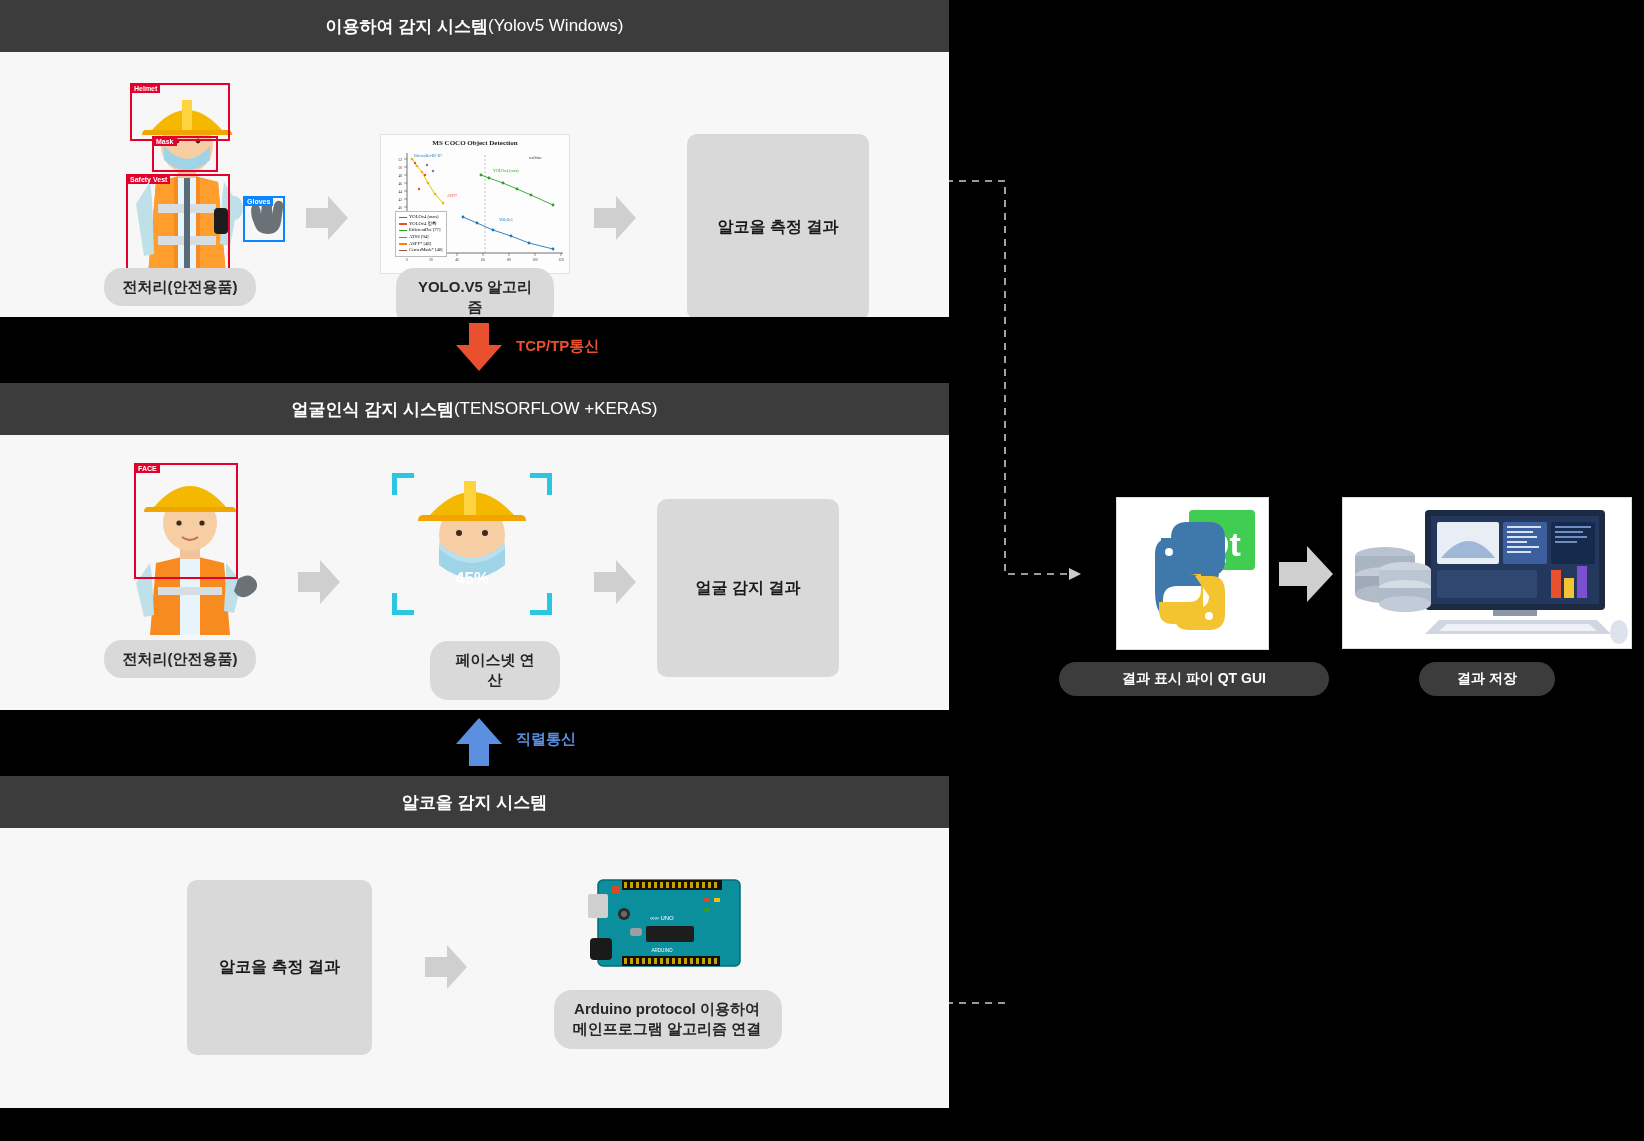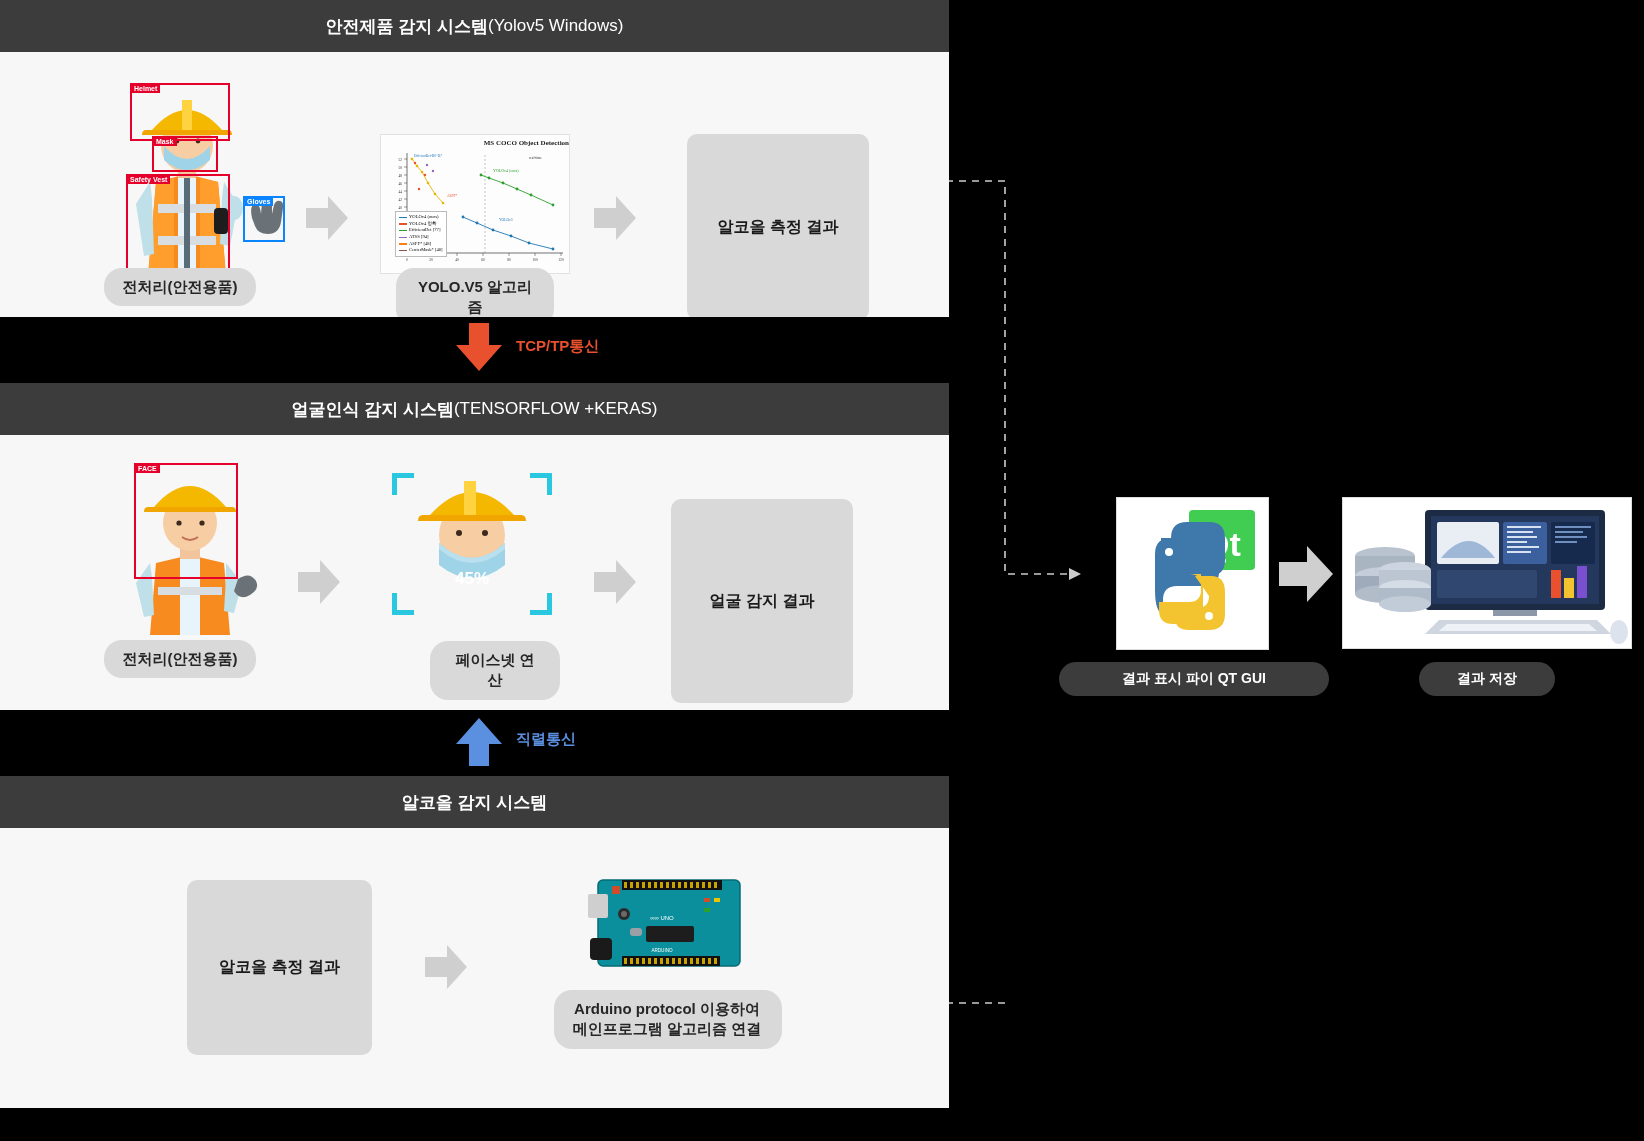--- a/index.html
+++ b/index.html
@@ -78,21 +78,21 @@
   .bbox-tag-blue {
     position:absolute; background:#0a84ff; color:#fff; font-size:7px;
     padding:1px 3px; top:-1px; left:-1px; font-weight:bold; white-space:nowrap;
   }
 
   
   .chart-panel {
     width:190px; height:140px; background:#fdfdfd; border:1px solid #e2e2e2;
     position:relative; overflow:hidden;
   }
-  .chart-title { position:absolute; top:4px; left:0; width:100%; text-align:right;
+  .chart-title { position:absolute; top:4px; left:0; width:100%; text-align:center;
      font-size:7px; font-weight:bold; color:#222; font-family:"Liberation Serif", serif;}
   .legend-box { position:absolute; left:14px; bottom:16px; border:1px solid #bbb; background:#fff;
      padding:2px 3px; font-size:4.6px; line-height:1.45; font-family:"Liberation Serif", serif;}
   .legend-row { display:flex; align-items:center; gap:2px; white-space:nowrap; }
   .legend-swatch { width:8px; height:1.5px; display:inline-block; }
 
   
   .facescan { position:relative; width:150px; height:130px; }
   .corner { position:absolute; width:22px; height:22px; border:5px solid #29c7e0; }
   .c-tl { top:0; left:0; border-right:none; border-bottom:none; }
@@ -109,21 +109,21 @@
   .arrow-r.big { width:54px; height:56px; }
   .arrow-r.big::before{ left:0; top:16px; width:30px; height:24px; }
   .arrow-r.big::after{ left:28px; top:0; border-top:28px solid transparent; border-bottom:28px solid transparent; border-left:26px solid #cfcfcf;}
 </style>
 </head>
 <body>
 
 <div class="left-col">
 
   <div class="band-header">
-    <span>안전제품 감지 시스템</span>
+    <span>이용하여 감지 시스템</span>
       <span class="sub"> (Yolov5 Windows)</span>
   </div>
   <div class="band-body" style="height:265px;">
 
     <div style="position:absolute; left:122px; top:34px;">
       <div class="worker">
         <svg width="130" height="200" viewBox="0 0 130 200">
 
           <path d="M34 96 L65 88 L96 96 L104 190 L26 190 Z" fill="#f78b1f"></path>
           <path d="M34 96 L52 92 L52 190 L26 190 Z" fill="#ff9e2c"></path>
@@ -377,21 +377,21 @@
       <div class="corner c-tr"></div>
       <div class="corner c-bl"></div>
       <div class="corner c-br"></div>
       <div class="pct">45%</div>
     </div>
 
     <div class="pill" style="position:absolute; left:410px; top:206px; width:130px;margin-left:20px;">페이스넷 연산</div>
 
     <div class="arrow-r" style="position:absolute; left:594px; top:125px;"></div>
 
-    <div class="resbox" style="position:absolute; left:647px; top:64px; width:182px; height:204px;">얼굴 감지 결과</div>
+    <div class="resbox" style="position:absolute; left:633px; top:64px; width:182px; height:178px;">얼굴 감지 결과</div>
   </div>
 
   <div class="vband" style="height:66px;">
     <div class="arrow-up">
       <div class="stem"></div>
         <div class="head"></div>
     </div>
     <div class="vlabel blue">직렬통신</div>
   </div>
 

